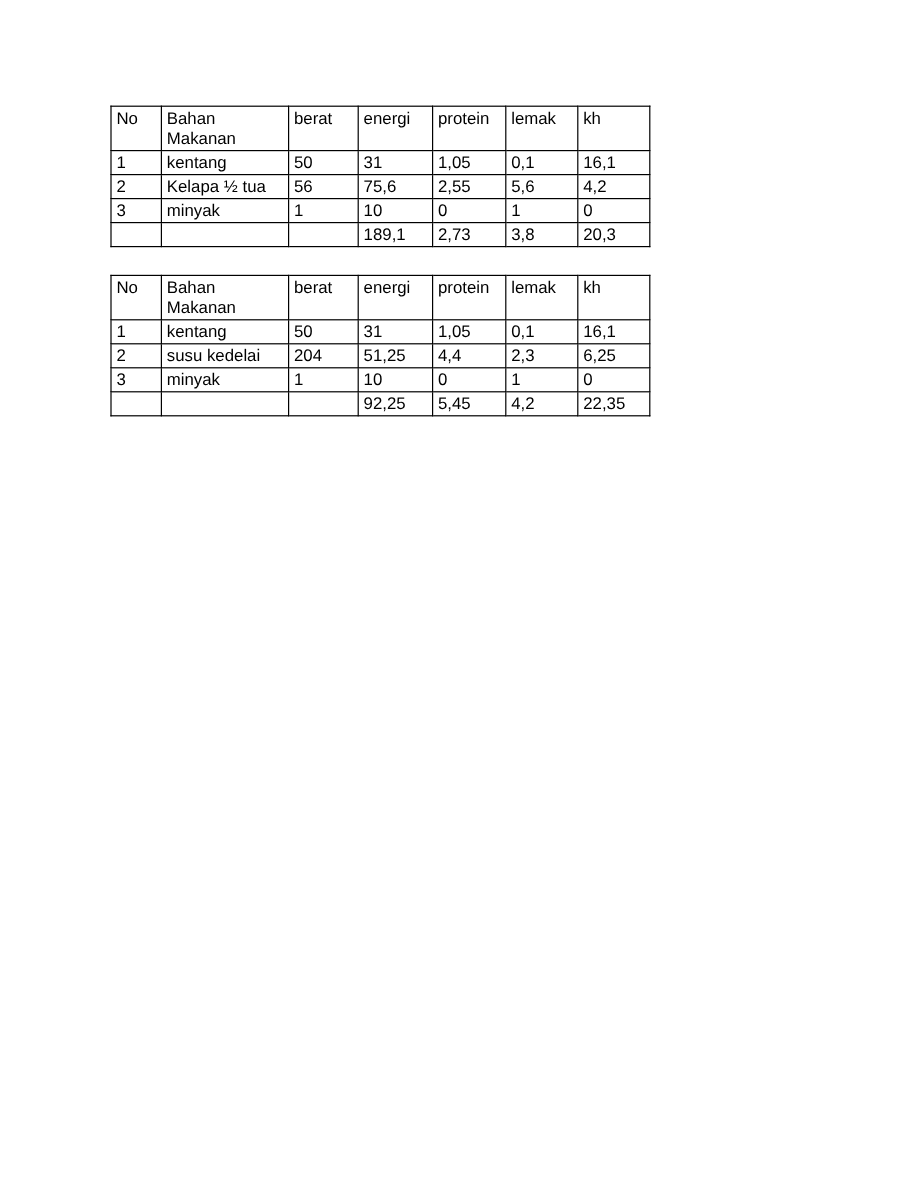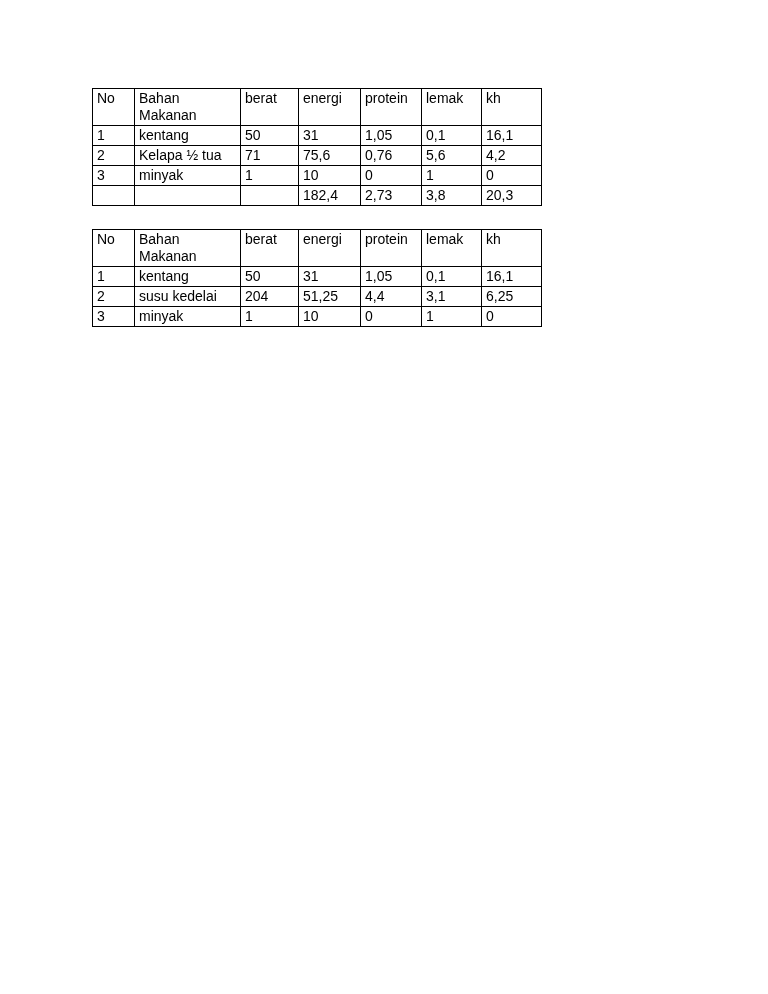--- a/index.html
+++ b/index.html
@@ -79,40 +79,40 @@
       <td>kentang</td>
       <td>50</td>
       <td>31</td>
       <td>1,05</td>
       <td>0,1</td>
       <td>16,1</td>
     </tr>
     <tr class="data-row">
       <td>2</td>
       <td>Kelapa ½ tua</td>
-      <td>71</td>
+      <td>56</td>
       <td>75,6</td>
-      <td>0,76</td>
+      <td>2,55</td>
       <td>5,6</td>
       <td>4,2</td>
     </tr>
     <tr class="data-row">
       <td>3</td>
       <td>minyak</td>
       <td>1</td>
       <td>10</td>
       <td>0</td>
       <td>1</td>
       <td>0</td>
     </tr>
     <tr class="data-row">
       <td></td>
       <td></td>
       <td></td>
-      <td>182,4</td>
+      <td>189,1</td>
       <td>2,73</td>
       <td>3,8</td>
       <td>20,3</td>
     </tr>
   </tbody>
 </table>
 
 <table class="doc-table" id="table-2">
   <colgroup>
     <col class="c-no">
@@ -142,26 +142,35 @@
       <td>1,05</td>
       <td>0,1</td>
       <td>16,1</td>
     </tr>
     <tr class="data-row">
       <td>2</td>
       <td>susu kedelai</td>
       <td>204</td>
       <td>51,25</td>
       <td>4,4</td>
-      <td>3,1</td>
+      <td>2,3</td>
       <td>6,25</td>
     </tr>
     <tr class="data-row">
       <td>3</td>
       <td>minyak</td>
       <td>1</td>
       <td>10</td>
       <td>0</td>
       <td>1</td>
       <td>0</td>
     </tr>
+    <tr class="data-row">
+      <td></td>
+      <td></td>
+      <td></td>
+      <td>92,25</td>
+      <td>5,45</td>
+      <td>4,2</td>
+      <td>22,35</td>
+    </tr>
   </tbody>
 </table>
 
 </body></html>

